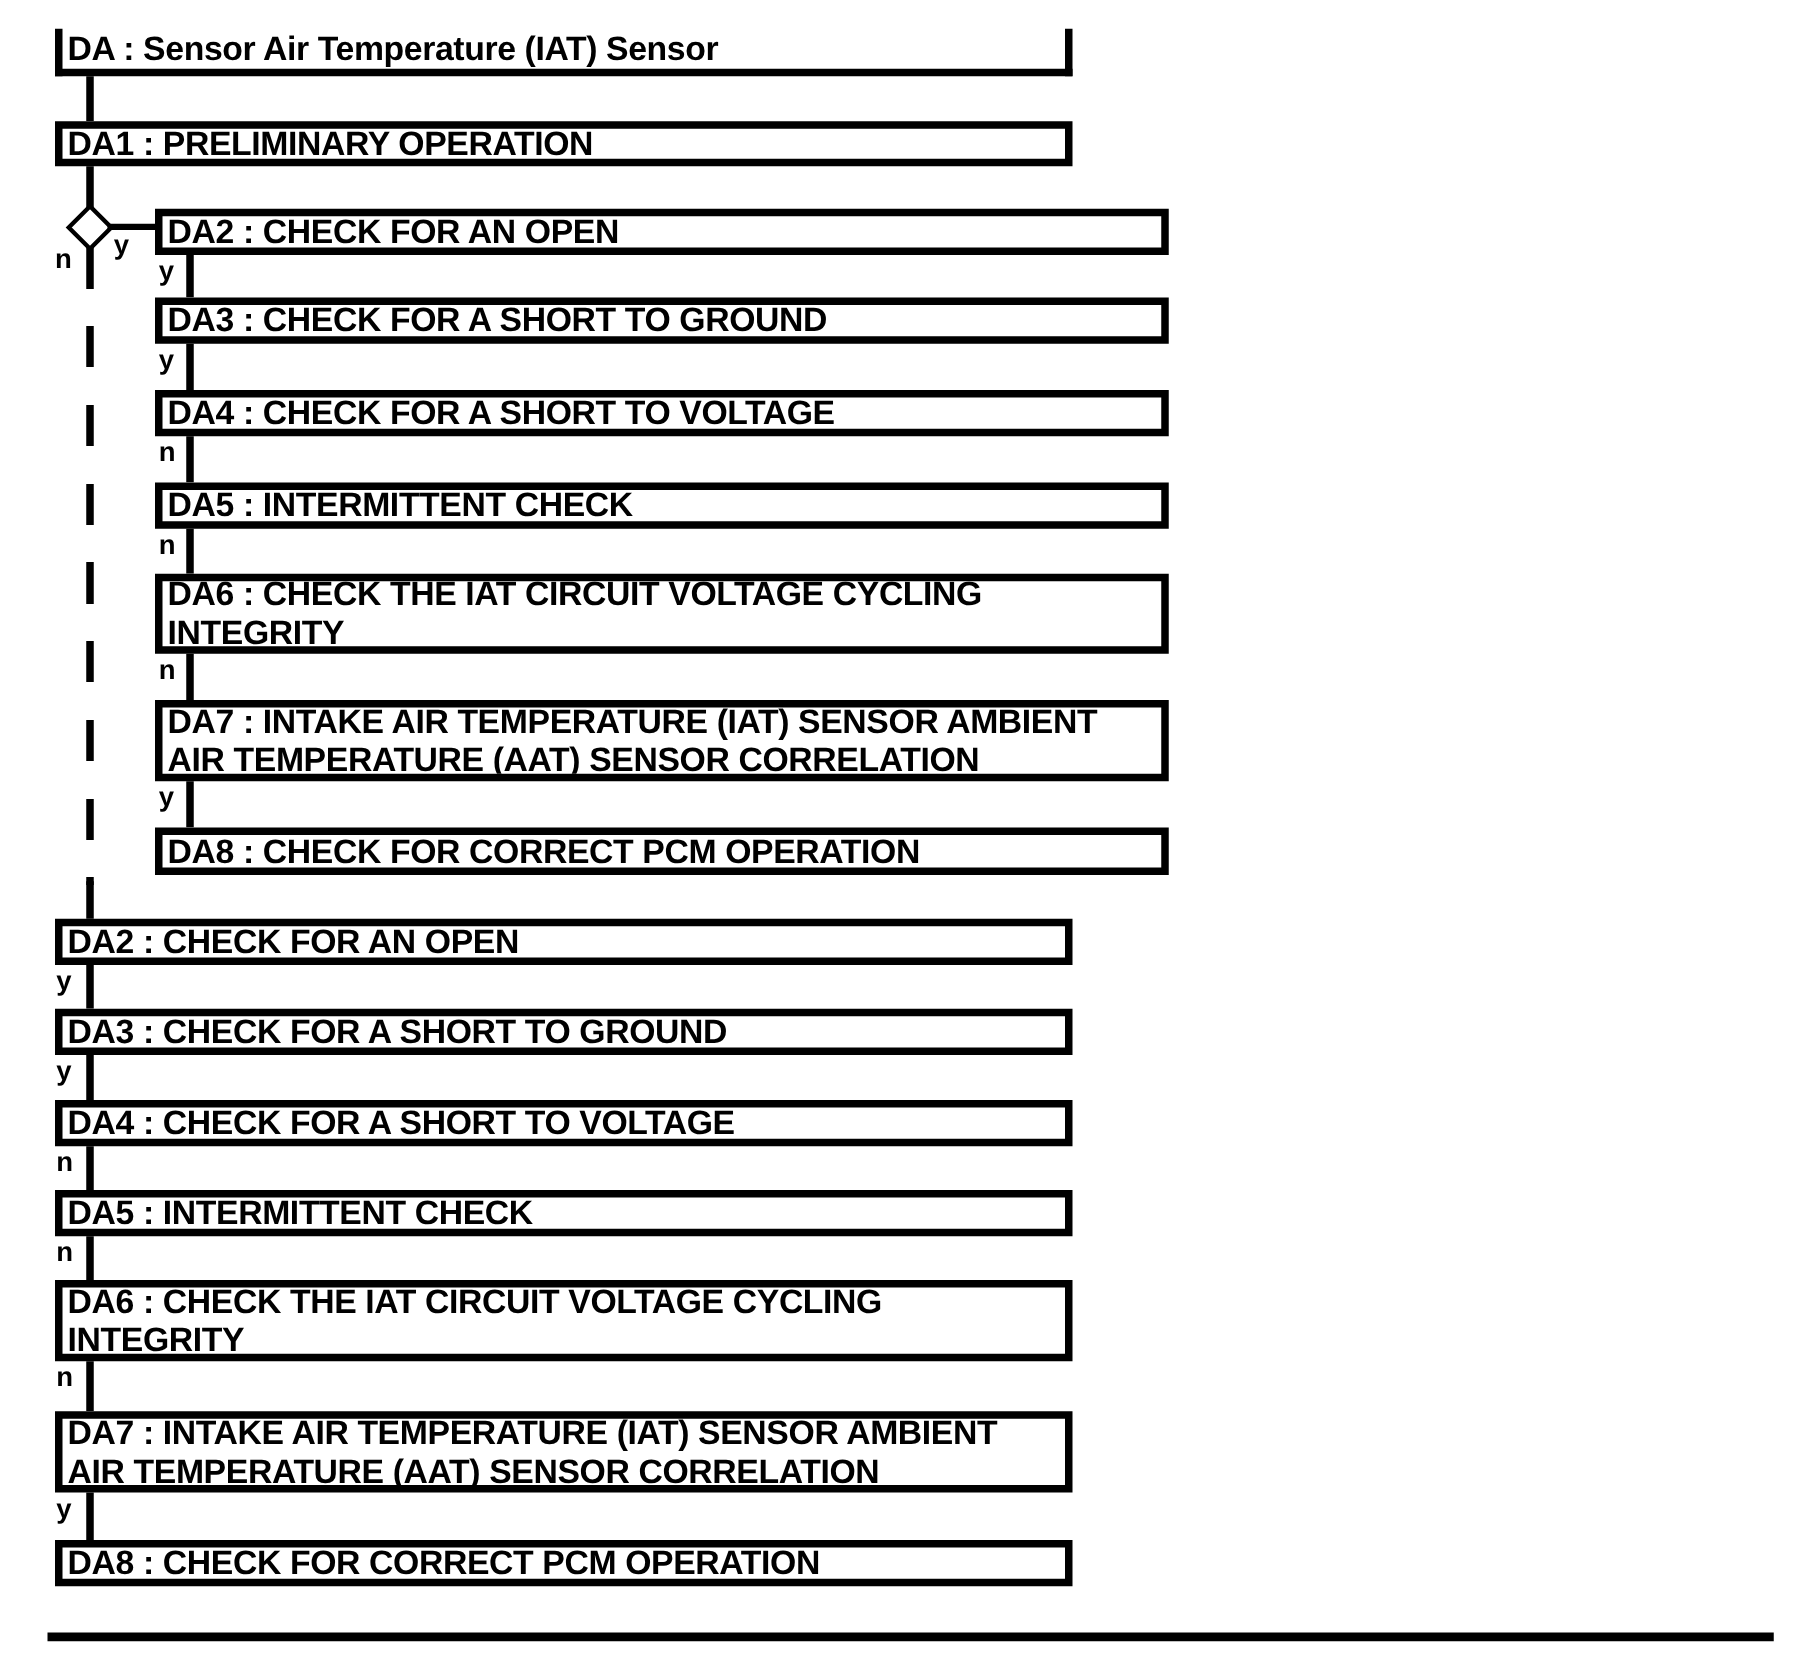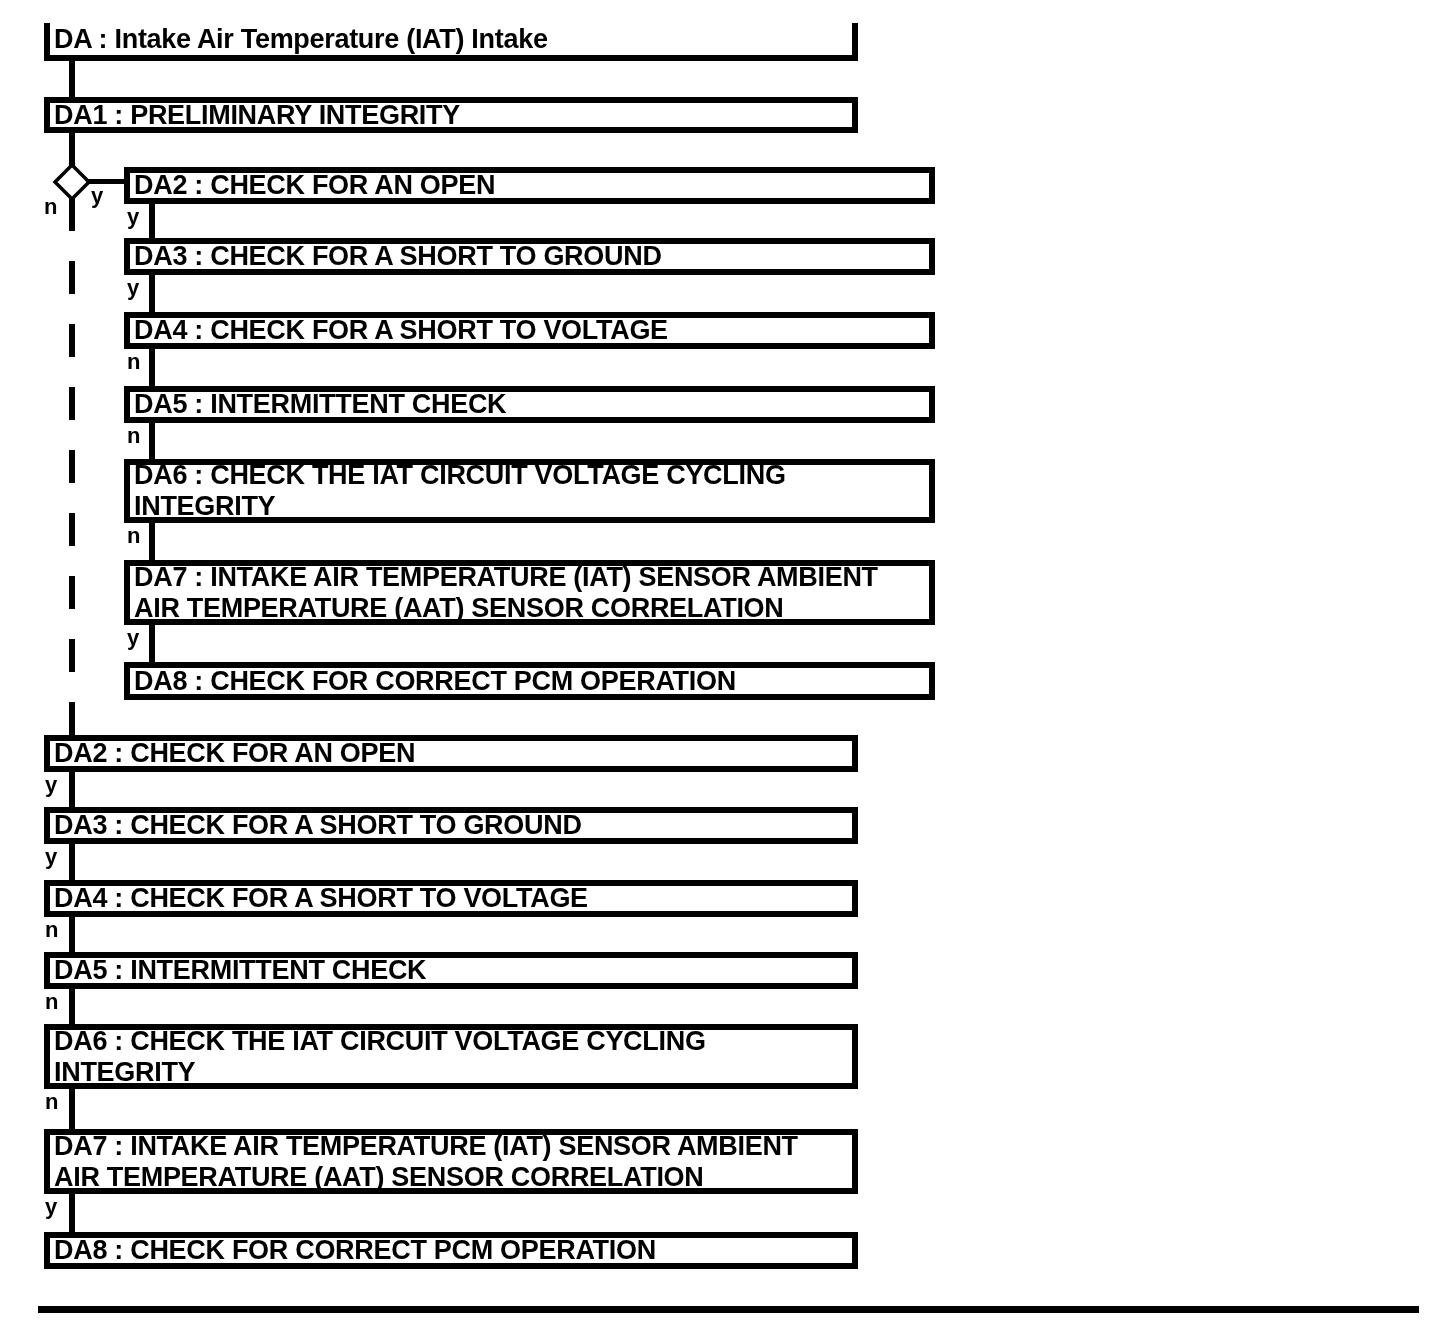--- a/index.html
+++ b/index.html
@@ -58,25 +58,25 @@
     position: absolute;
     height: 7px;
     background: #000;
   }
 </style>
 </head>
 <body>
 
 <div id="diagram">
 
-  <div class="box open-top" style="left:44px; top:23px; width:814px; height:38px;">DA : Intake Air Temperature (IAT) Intake</div>
+  <div class="box open-top" style="left:44px; top:23px; width:814px; height:38px;">DA : Sensor Air Temperature (IAT) Sensor</div>
 
   <div class="vline" style="left:69px; top:61px; height:36px;"></div>
 
-  <div class="box" style="left:44px; top:97px; width:814px; height:36px;">DA1 : PRELIMINARY INTEGRITY</div>
+  <div class="box" style="left:44px; top:97px; width:814px; height:36px;">DA1 : PRELIMINARY OPERATION</div>
 
   <div class="vline" style="left:69px; top:133px; height:33px;"></div>
 
   <div class="diamond-wrap" style="left:52px; top:162px;">
     <svg width="40" height="40" viewBox="0 0 40 40">
       <polygon points="20,3 37,20 20,37 3,20" fill="#ffffff" stroke="#000000" stroke-width="3.5"></polygon>
     </svg>
   </div>
 
   <div class="hline" style="left:86px; top:179px; width:38px;"></div>

